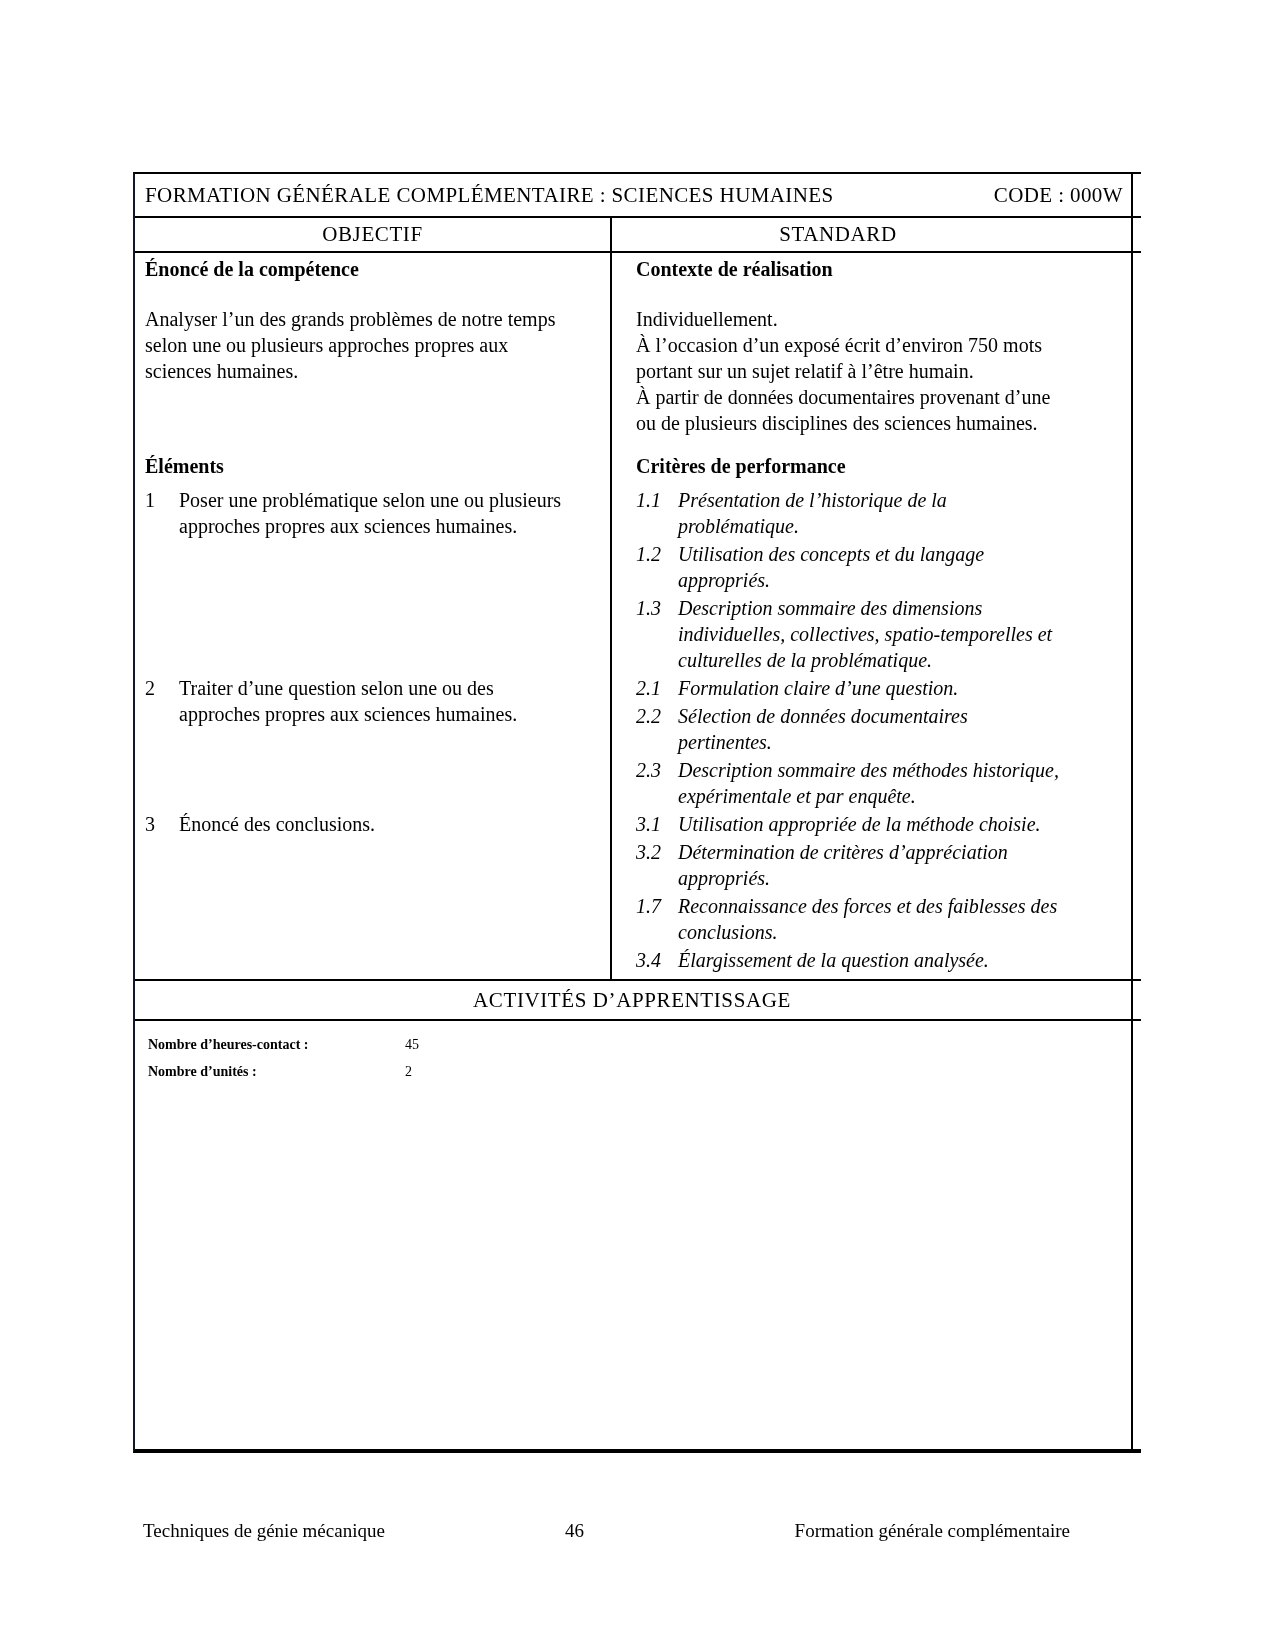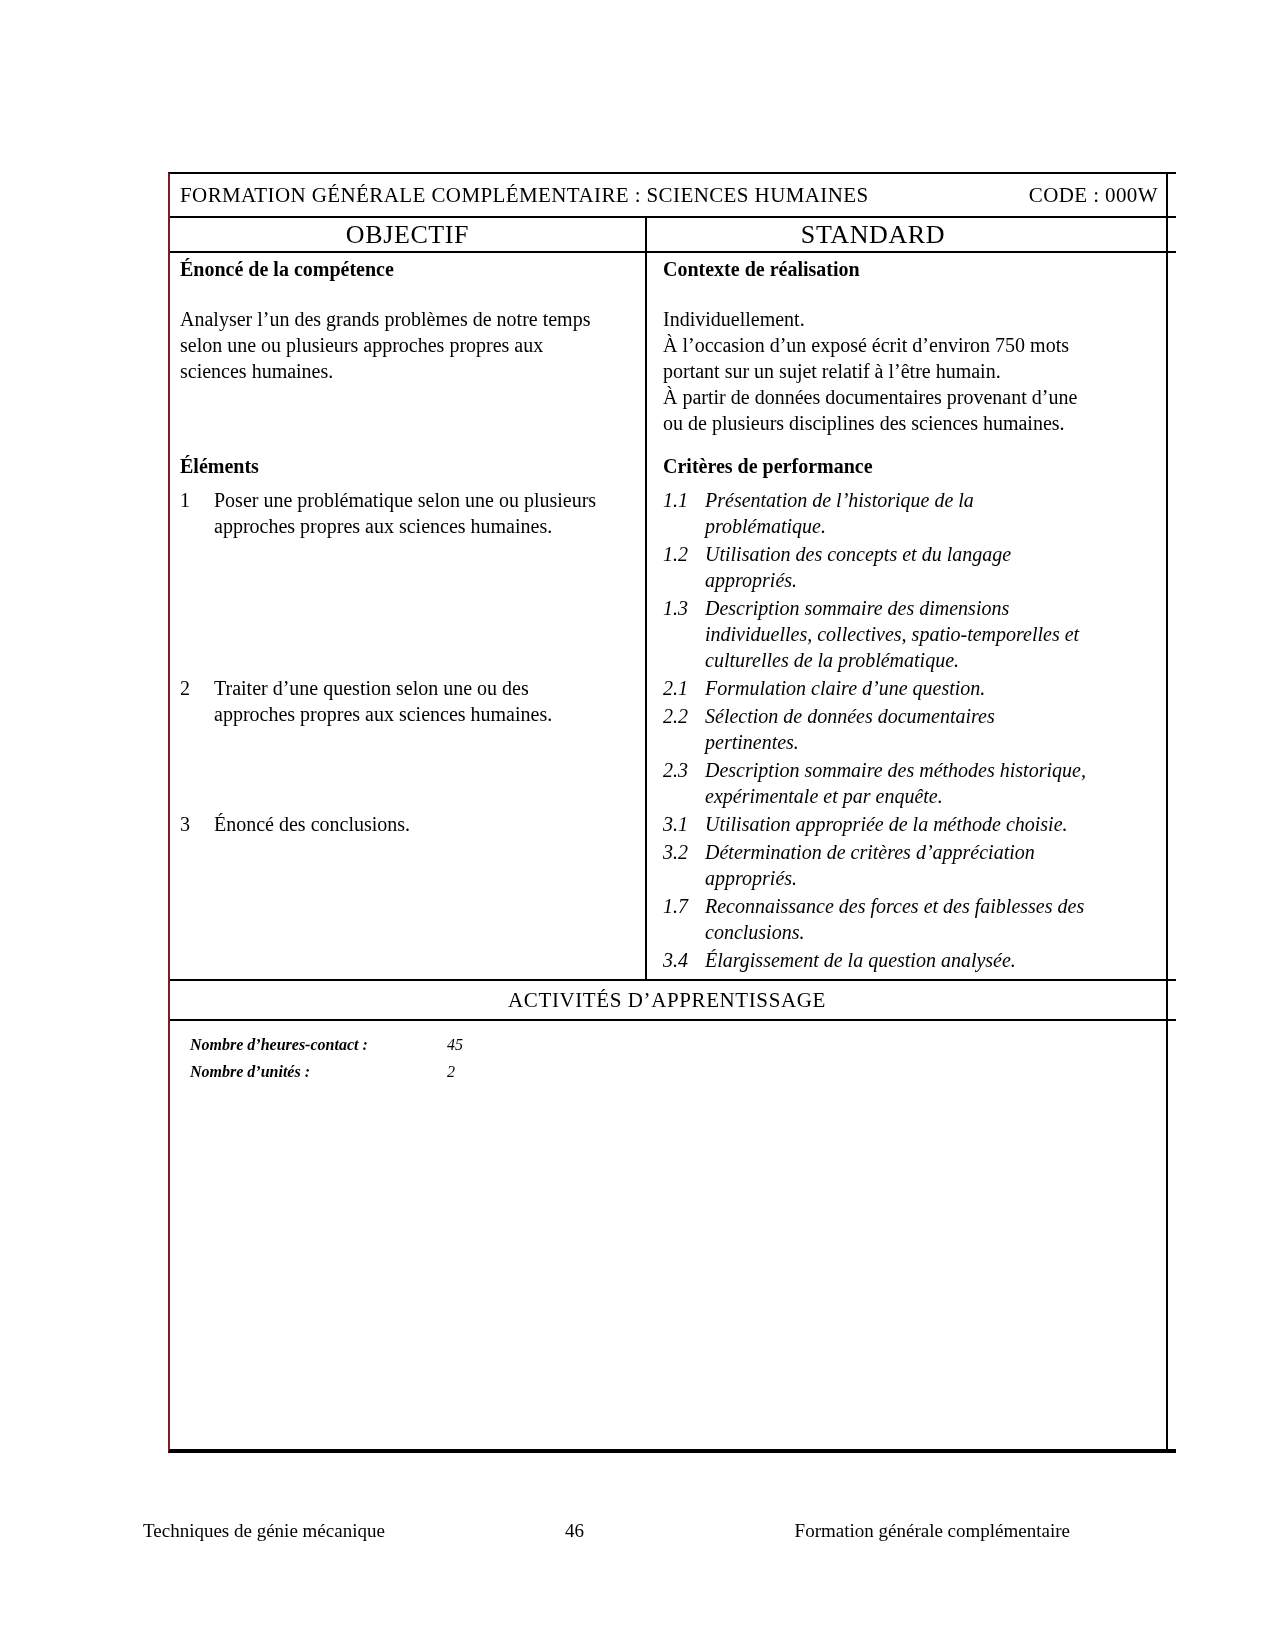--- a/index.html
+++ b/index.html
@@ -8,48 +8,47 @@
     position:relative;
     width:1275px; height:1650px;
     background:#ffffff;
     color:#000000;
     font-family:"Liberation Serif","DejaVu Serif",serif;
     overflow:hidden;
   }
   .doc-table {
     position:absolute; left:133px; top:172px;
     width:1008px;
-    border-left:2px solid #7f1d1d;
+    border-left:2px solid #0f172a;
     border-top:2px solid #000;
     border-bottom:4px solid #000;
-    margin-left:35px;
   }
   .right-edge {
     position:absolute; top:0; left:996px; width:2px; height:100%;
     background:#000;
   }
   .row-title {
     height:44px; border-bottom:2px solid #000;
     display:flex; align-items:center; justify-content:space-between;
     padding:0 18px 0 10px;
     font-size:21px; letter-spacing:0.4px;
   }
   .row-headers {
     height:35px; border-bottom:2px solid #000;
-    display:flex; font-size:26px; letter-spacing:0.6px;
+    display:flex; font-size:21px; letter-spacing:0.6px;
   }
   .hcell { display:flex; align-items:center; justify-content:center; }
   .hcell.left { width:477px; border-right:2px solid #000; }
   .hcell.right { width:452px; }
   .row-content {
     height:728px; border-bottom:2px solid #000;
     display:flex; font-size:20px; line-height:26px;
   }
   .col-left { width:477px; border-right:2px solid #000; position:relative; }
-  .col-right { width:519px; padding:3px 4px 0 16px; }
+  .col-right { width:519px; padding:3px 4px 0 24px; }
   .h { font-weight:bold; font-size:20px; }
   .abs { position:absolute; left:10px; width:458px; }
   .pre { white-space:pre-line; }
   .item { display:flex; }
   .col-left .item .num { width:34px; flex:none; }
   .col-left .item .txt { flex:1; }
   .crit-item { display:flex; margin-bottom:2px;font-style:italic; }
   .crit-item .num { width:42px; flex:none; }
   .crit-item .txt { flex:1; }
   .ctx-text { margin-top:24px; }
@@ -57,22 +56,22 @@
   .crit-list { margin-top:8px; }
   .row-activities {
     height:40px; border-bottom:2px solid #000;
     display:flex; align-items:center; justify-content:center;
     padding-right:12px;
     font-size:21px; letter-spacing:0.6px;
   }
   .row-bottom { height:428px; }
   .hours-grid {
     display:grid; grid-template-columns:257px auto;
-    padding:10px 0 0 20px;
-    font-size:16px; line-height:27px;font-style:italic;
+    padding:10px 0 0 13px;
+    font-size:14px; line-height:27px;
   }
   .hours-grid .lbl { font-weight:bold; }
   .footer { position:absolute; top:1520px; left:0; width:1275px; height:30px; font-size:19px; }
   .f-left { position:absolute; left:143px; }
   .f-center { position:absolute; left:565px; }
   .f-right { position:absolute; right:205px; }
 </style>
 </head>
 <body>
 

